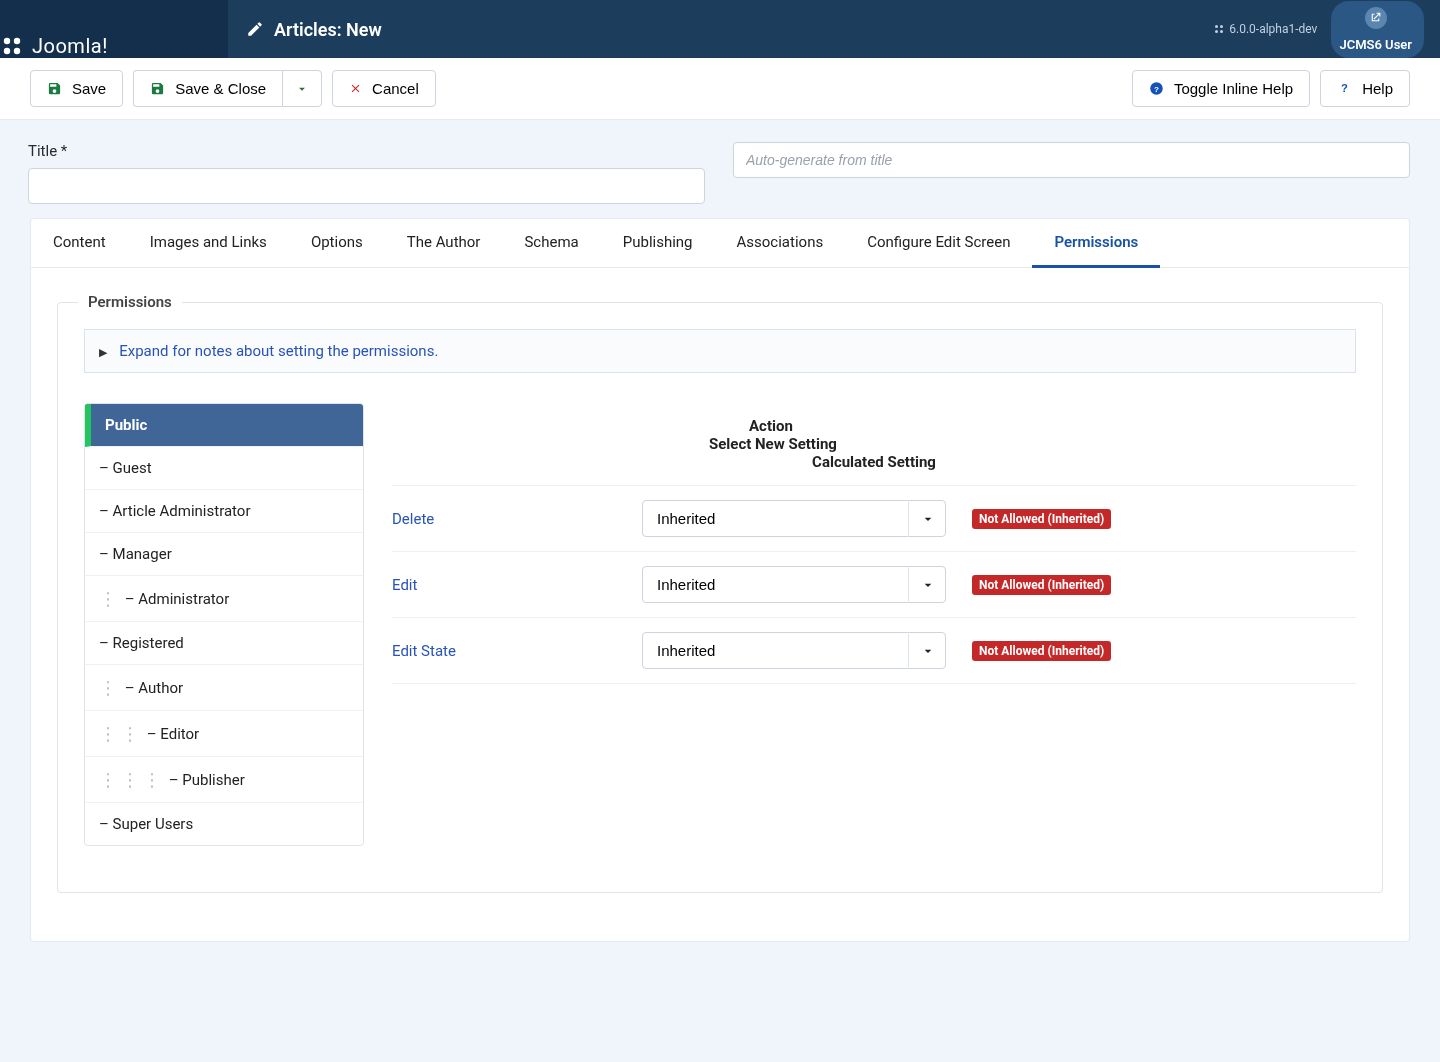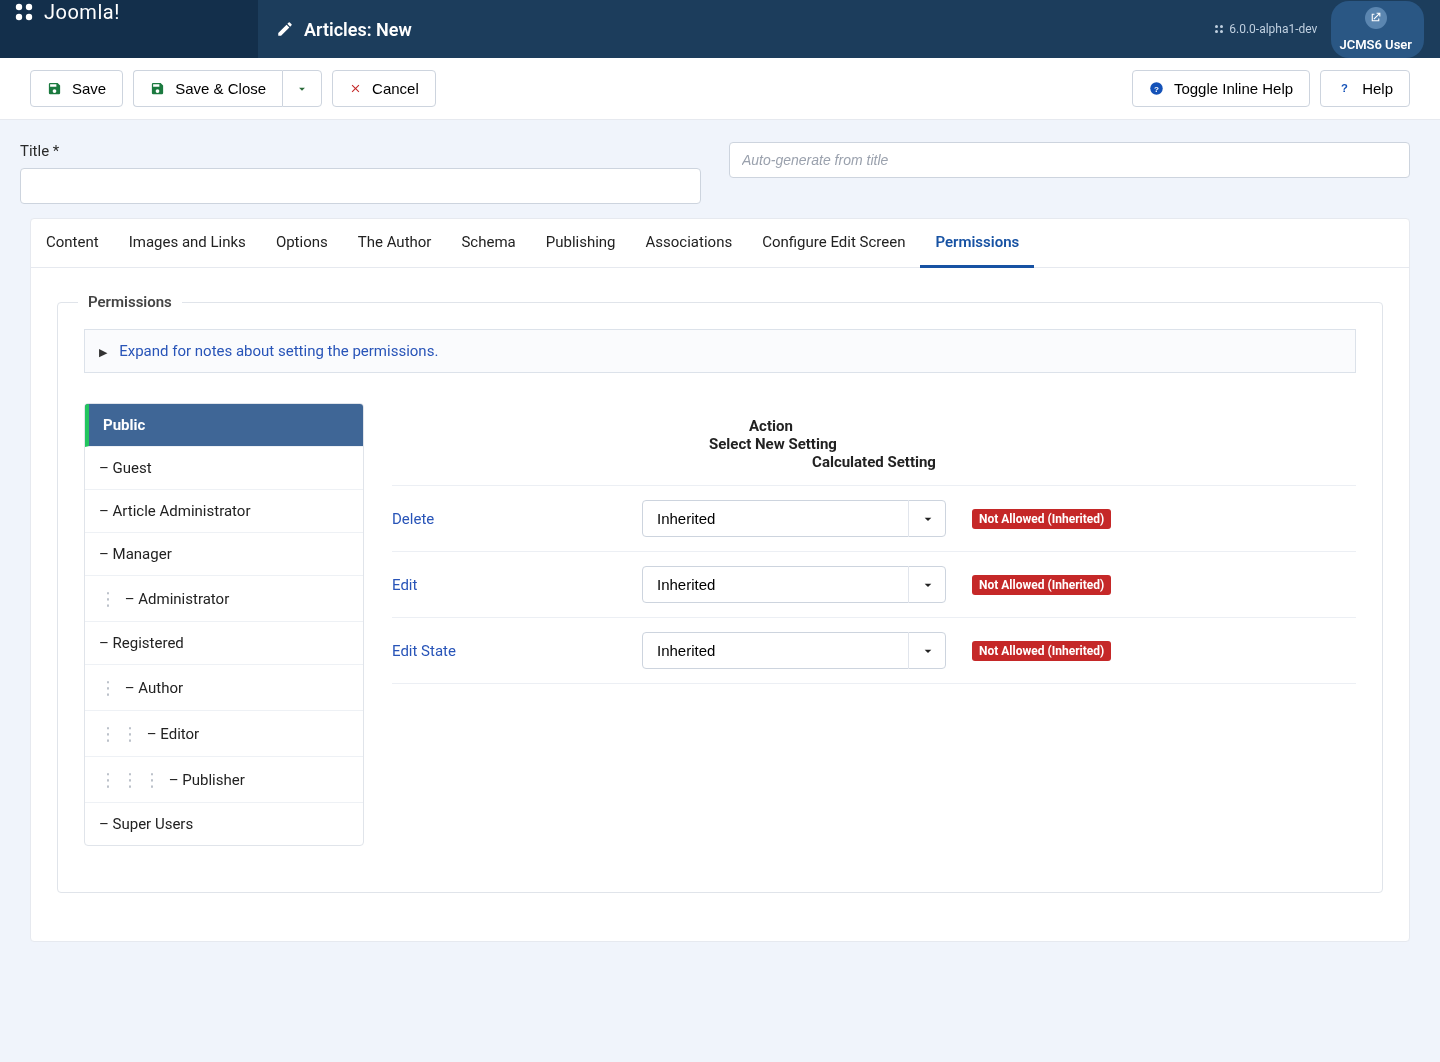--- a/index.html
+++ b/index.html
@@ -1,60 +1,60 @@
 <!DOCTYPE html>
 <html><head>
 <meta charset="utf-8">
 <style>
   * { box-sizing: border-box; margin: 0; padding: 0; }
   body { font-family: -apple-system, BlinkMacSystemFont, "Segoe UI", Roboto, sans-serif; font-size: 14px; color: #222; background: #f0f4fb; }
   
   .topbar { background: #1c3d5c; height: 58px; display: flex; align-items: center; color: #fff; }
-  .logo-box { background: #132f4b; height: 58px; width: 258px; display: flex; align-items: flex-start; padding-left: 12px; gap: 8px; }
+  .logo-box { background: #132f4b; height: 58px; width: 228px; display: flex; align-items: flex-end; gap: 8px; }
   .logo-glyph { width: 24px; height: 24px; }
   .logo-text { font-size: 20px; font-weight: 400; letter-spacing: 0.5px; }
   .topbar-title { display: flex; align-items: center; gap: 10px; padding-left: 18px; font-size: 18px; font-weight: 600; flex: 1; text-align: right; }
   .topbar-right { display: flex; align-items: center; gap: 14px; padding-right: 16px; font-size: 12px; }
   .version { color: #c0d0e0; display: flex; align-items: center; gap: 4px; }
   .user-pill { background: #2a5784; border-radius: 18px; padding: 6px 12px 6px 8px; display: flex; align-items: center; gap: 8px; font-size: 13px; font-weight: 600; flex-direction: column; }
   .user-icon-circ { background: #5b86b0; width: 22px; height: 22px; border-radius: 50%; display: flex; align-items: center; justify-content: center; }
   
   .toolbar { background: #fff; padding: 12px 30px; display: flex; gap: 10px; border-bottom: 1px solid #e6e9ef; }
   .toolbar-spacer { flex: 1; }
   .btn { border: 1px solid #cdd4de; background: #fff; border-radius: 4px; padding: 9px 16px; font-size: 15px; display: inline-flex; align-items: center; gap: 10px; cursor: pointer; }
   .btn-group { display: flex; }
   .btn-group .btn:first-child { border-top-right-radius: 0; border-bottom-right-radius: 0; border-right: none; }
   .btn-group .btn:last-child { border-top-left-radius: 0; border-bottom-left-radius: 0; padding: 9px 12px; }
   .icon-green { color: #1b7a3f; }
   .icon-red   { color: #c52828; }
   .icon-blue  { color: #1452b8; }
   
-  .form-top { padding: 22px 30px 14px 20px; display: flex; gap: 28px; }
+  .form-top { padding: 22px 30px 14px 28px; display: flex; gap: 28px; }
   .field { flex: 1; display: flex; flex-direction: column; gap: 8px; }
   .field label { font-size: 15px; color: #2a2a2a; }
   .field input { border: 1px solid #cdd4de; border-radius: 4px; padding: 9px 12px; font-size: 14px; background: #fff; }
   .field input::placeholder { color: #9aa1ad; font-style: italic; }
   
   .tabs-panel { margin: 0 30px 30px 30px; background: #fff; border: 1px solid #e6e9ef; border-radius: 4px; }
   .tabs { display: flex; border-bottom: 1px solid #e6e9ef; }
-  .tab { padding: 14px 15px; font-size: 15px; cursor: pointer; white-space: nowrap; }
+  .tab { padding: 14px 22px; font-size: 15px; cursor: pointer; white-space: nowrap; }
   .tab.active { color: #1752a3; font-weight: 600; border-bottom: 3px solid #1752a3; margin-bottom: -1px; }
   
   .panel-body { padding: 34px 26px 48px 26px; }
   .fieldset { border: 1px solid #e0e4ea; border-radius: 4px; padding: 26px 26px 46px 26px; position: relative; }
   .legend { position: absolute; top: -10px; left: 20px; background: #fff; padding: 0 10px; font-size: 15px; font-weight: 600; color: #444; }
   
   .hint-box { border: 1px solid #dce2ea; background: #fafbfd; border-radius: 0; padding: 12px 14px; color: #2854b8; font-size: 15px; cursor: pointer; margin-bottom: 30px; }
   .hint-box .tri { color: #333; margin-right: 8px; font-size: 11px; }
   
   .perm-layout { display: flex; gap: 28px; }
   .group-list { width: 280px; border: 1px solid #e0e4ea; border-radius: 4px; overflow: hidden; }
   .group-item { padding: 12px 14px; font-size: 15px; border-bottom: 1px solid #eef1f5; cursor: pointer; display: flex; align-items: center; gap: 6px; }
   .group-item:last-child { border-bottom: none; }
-  .group-item.active { background: #3f6696; color: #fff; font-weight: 700; border-left: 4px solid #22c55e; }
+  .group-item.active { background: #3f6696; color: #fff; font-weight: 700; border-left: 6px solid #22c55e; }
   .tree-dots { color: #b8bec7; font-size: 18px; letter-spacing: -2px; display: inline-block; }
   
   .perm-table { flex: 1; }
   .perm-header, .perm-row { display: flex; align-items: center; padding: 14px 0; border-bottom: 1px solid #eceff4; }
   .perm-header { font-weight: 700; font-size: 15px; flex-direction: column; }
   .col-action { width: 250px; }
   .col-select { width: 330px; }
   .col-calc   { flex: 1; }
   .perm-row .col-action { color: #2854b8; font-size: 15px; }
   .select-wrap { position: relative; width: 304px; }

